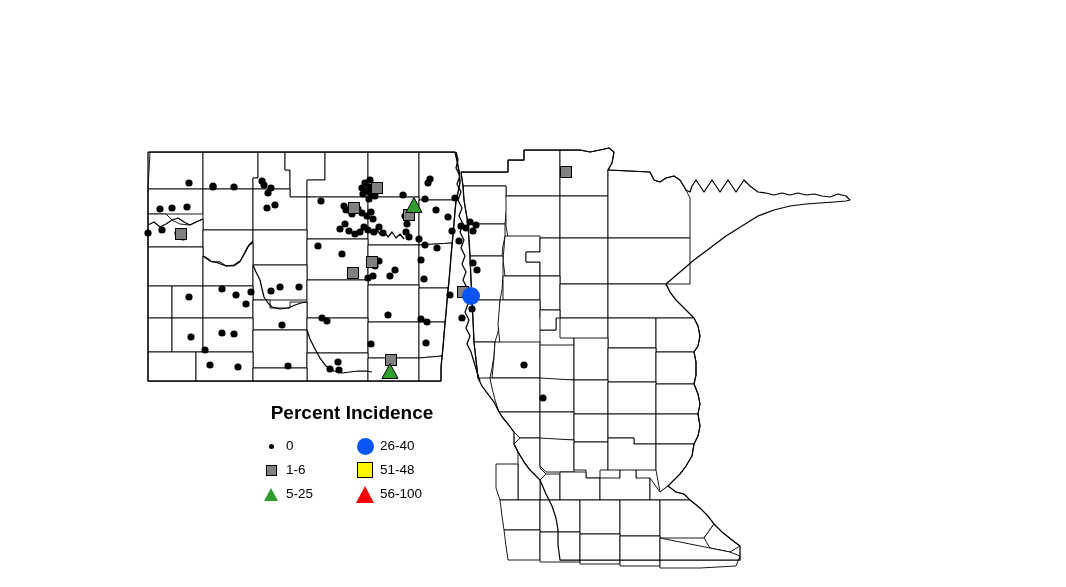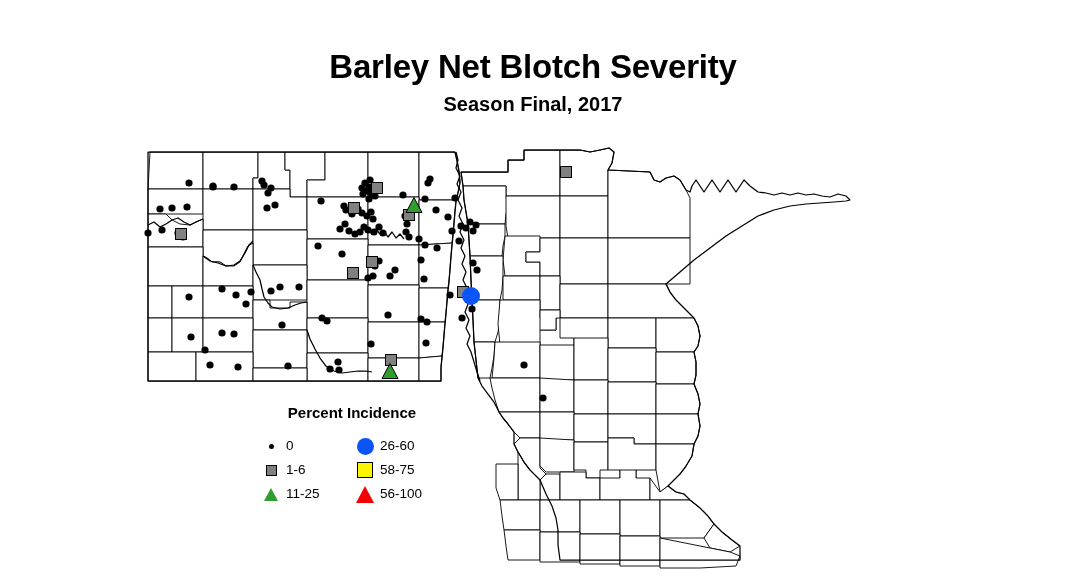--- a/index.html
+++ b/index.html
@@ -64,21 +64,21 @@
     top: 404px;
     width: 200px;
     height: 104px;
   }
   #legend-title {
     position: absolute;
     top: 0;
     left: 0;
     width: 200px;
     text-align: center;
-    font-size: 15px;
+    font-size: 19px;
     font-weight: bold;
     line-height: 18px;
   }
   .legend-col {
     position: absolute;
     top: 30px;
   }
   .legend-col.left { left: 8px; }
   .legend-col.right { left: 102px; }
   .legend-row {
@@ -134,24 +134,20 @@
     border-left: 9px solid transparent;
     border-right: 9px solid transparent;
     border-bottom: 17px solid #f40000;
   }
 </style>
 </head>
 <body>
 
 <div id="figure">
 
-  <div class="title-block">
-    <div id="main-title">Barley Net Blotch Severity</div>
-    <div id="subtitle">Season Final, 2017</div>
-  </div>
 
   <svg id="map-svg" width="1066" height="587" viewBox="0 0 1066 587">
 
     <g>
 
       <path class="county" d="M150,152 L203,152 L203,189 L148,189 Z"></path>
       <path class="county" d="M203,152 L258,152 L258,178 L253,178 L253,189 L203,189 Z"></path>
       <path class="county" d="M258,152 L285,152 L285,170 L290,170 L290,189 L253,189 L253,178 L258,178 Z"></path>
       <path class="county" d="M285,152 L325,152 L325,180 L307,180 L307,197 L290,197 L290,170 L285,170 Z"></path>
       <path class="county" d="M325,152 L368,152 L368,197 L307,197 L307,180 L325,180 Z"></path>
@@ -458,36 +454,36 @@
       <div class="legend-row">
         <span class="legend-swatch">
             <span class="sym-square-sm"></span>
           </span>
         <span class="legend-label">1-6</span>
       </div>
       <div class="legend-row">
         <span class="legend-swatch">
             <span class="sym-tri-sm"></span>
           </span>
-        <span class="legend-label">11-25</span>
+        <span class="legend-label">5-25</span>
       </div>
     </div>
 
     <div class="legend-col right">
       <div class="legend-row">
         <span class="legend-swatch">
             <span class="sym-circle-lg"></span>
           </span>
-        <span class="legend-label">26-60</span>
+        <span class="legend-label">26-40</span>
       </div>
       <div class="legend-row">
         <span class="legend-swatch">
             <span class="sym-square-lg"></span>
           </span>
-        <span class="legend-label">58-75</span>
+        <span class="legend-label">51-48</span>
       </div>
       <div class="legend-row">
         <span class="legend-swatch">
             <span class="sym-tri-lg"></span>
           </span>
         <span class="legend-label">56-100</span>
       </div>
     </div>
   </div>
 

